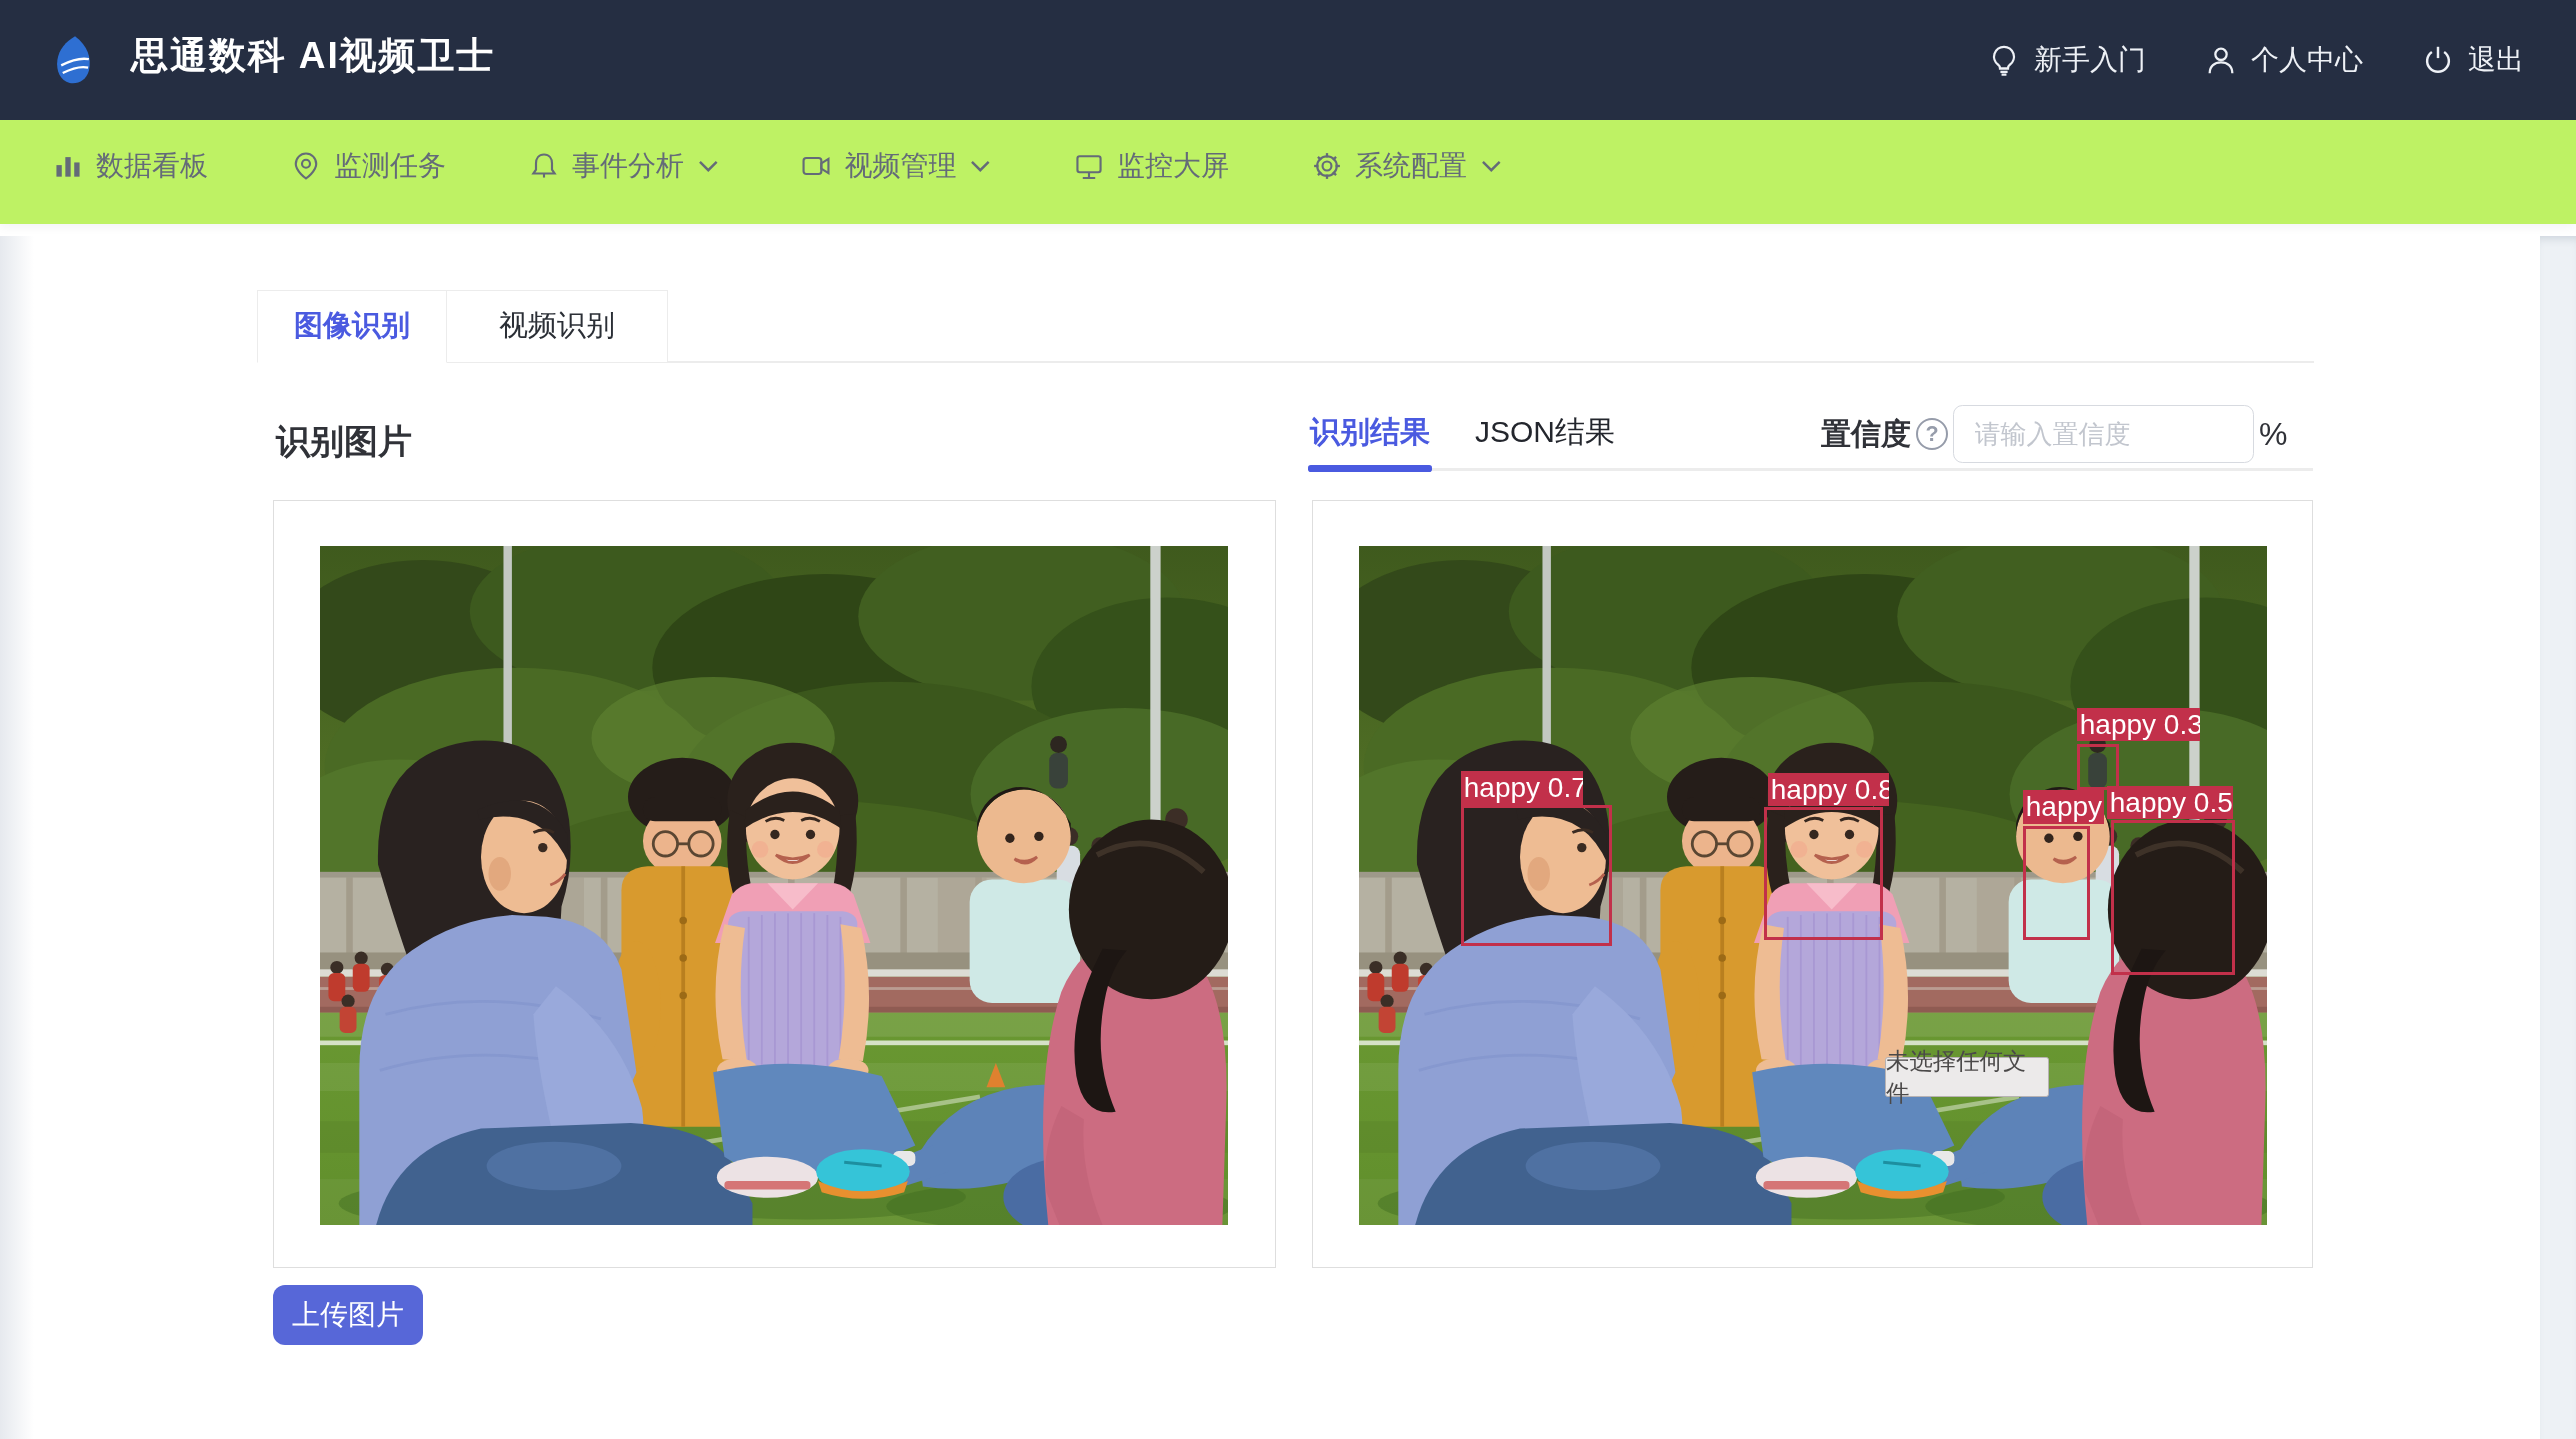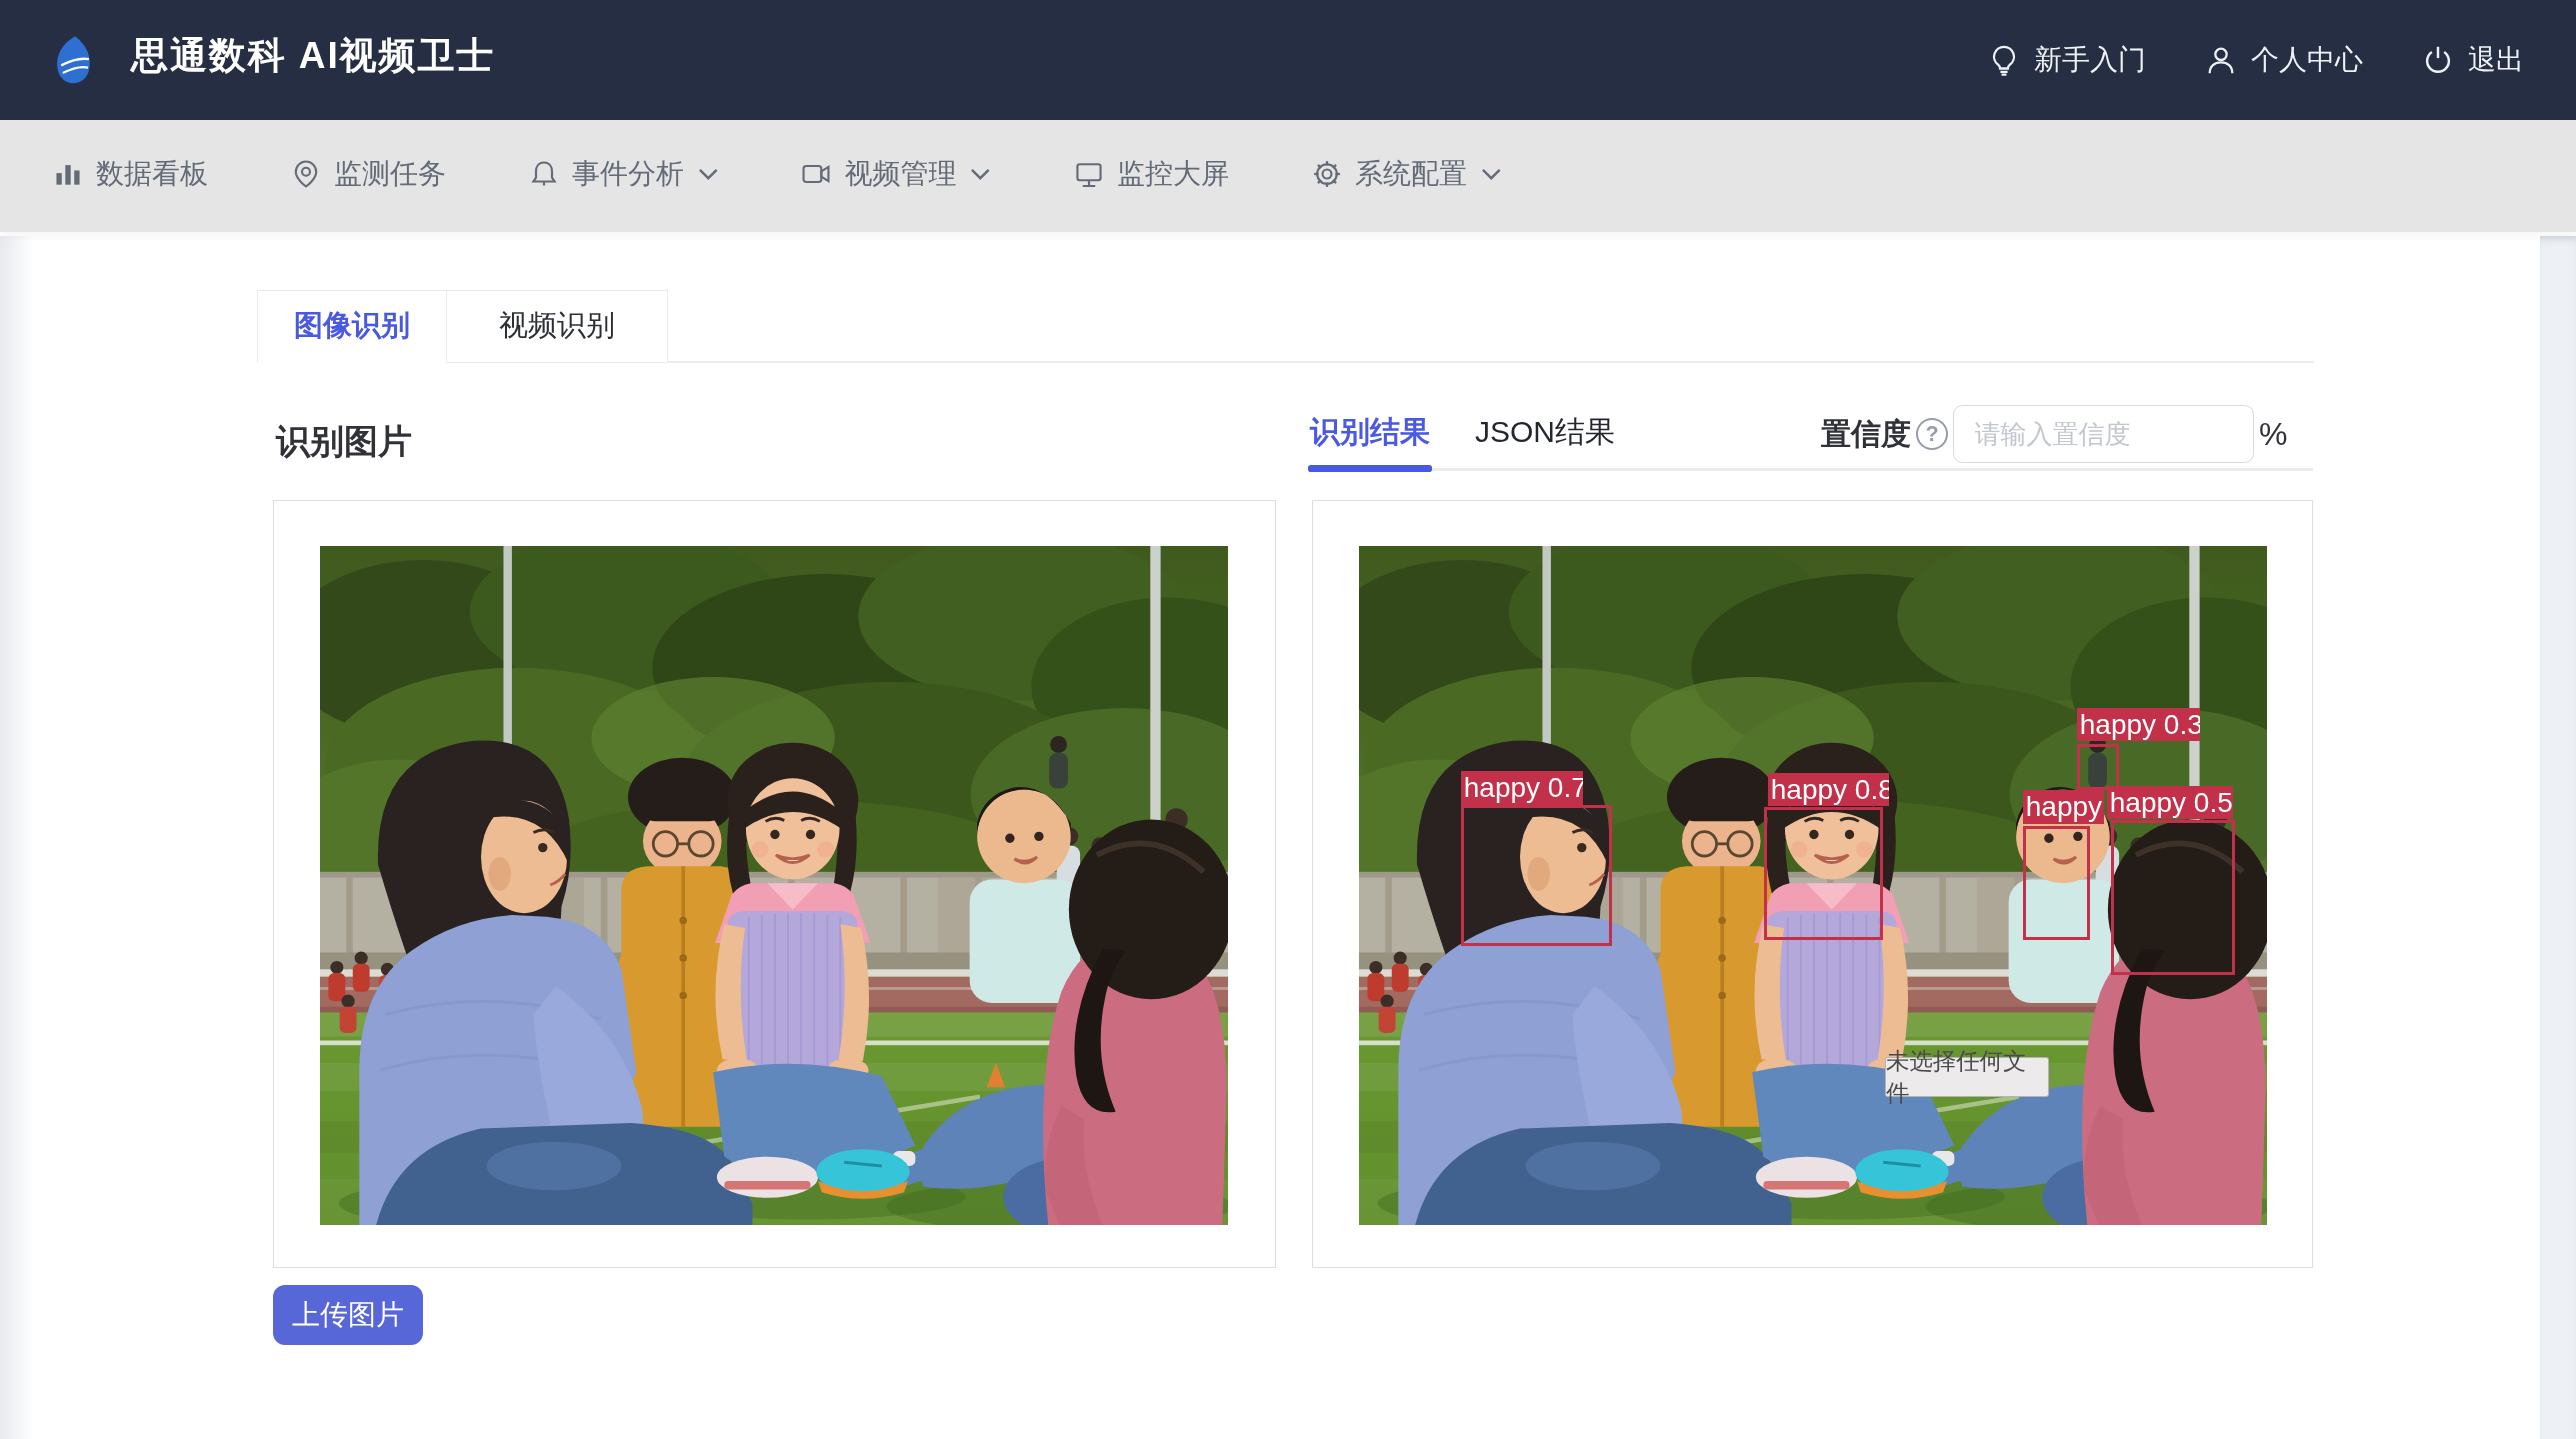--- a/index.html
+++ b/index.html
@@ -10,21 +10,21 @@
   .app-header{position:absolute;left:0;top:0;width:100%;height:120px;background:#252e42;
               display:flex;align-items:center;justify-content:space-between;
               padding:0 52px;box-sizing:border-box;z-index:10;}
   .brand{display:flex;gap:36px;}
   .brand-title{color:#ffffff;font-size:37px;font-weight:bold;letter-spacing:1.9px;}
   .header-actions{display:flex;align-items:center;gap:58px;}
   .header-action{display:flex;align-items:center;gap:13px;color:#eef1f6;font-size:28px;cursor:pointer;}
   .header-action svg{display:block;}
 
   
-  .navbar{position:absolute;left:0;top:116px;width:100%;height:116px;background:#e5e5e5;
+  .navbar{position:absolute;left:0;top:108px;width:100%;height:116px;background:#bef264;
           display:flex;align-items:flex-end;gap:82px;padding:0 0 0 52px;box-sizing:border-box;
           box-shadow:0 3.7px 9.4px rgba(20,30,60,0.05);z-index:9;}
   .nav-item{position:relative;display:flex;align-items:center;gap:12px;height:100%;
             font-size:28px;color:#646b78;cursor:pointer;white-space:nowrap;}
   .nav-item svg{display:block;}
   .nav-item.active{color:var(--accent);font-weight:bold;}
   .nav-item.active::after{content:"";position:absolute;left:-9.4px;right:-9.4px;bottom:12px;
                           height:5.6px;background:var(--accent);border-radius:2.8px;}
   .caret{margin-left:1.9px;}
 

